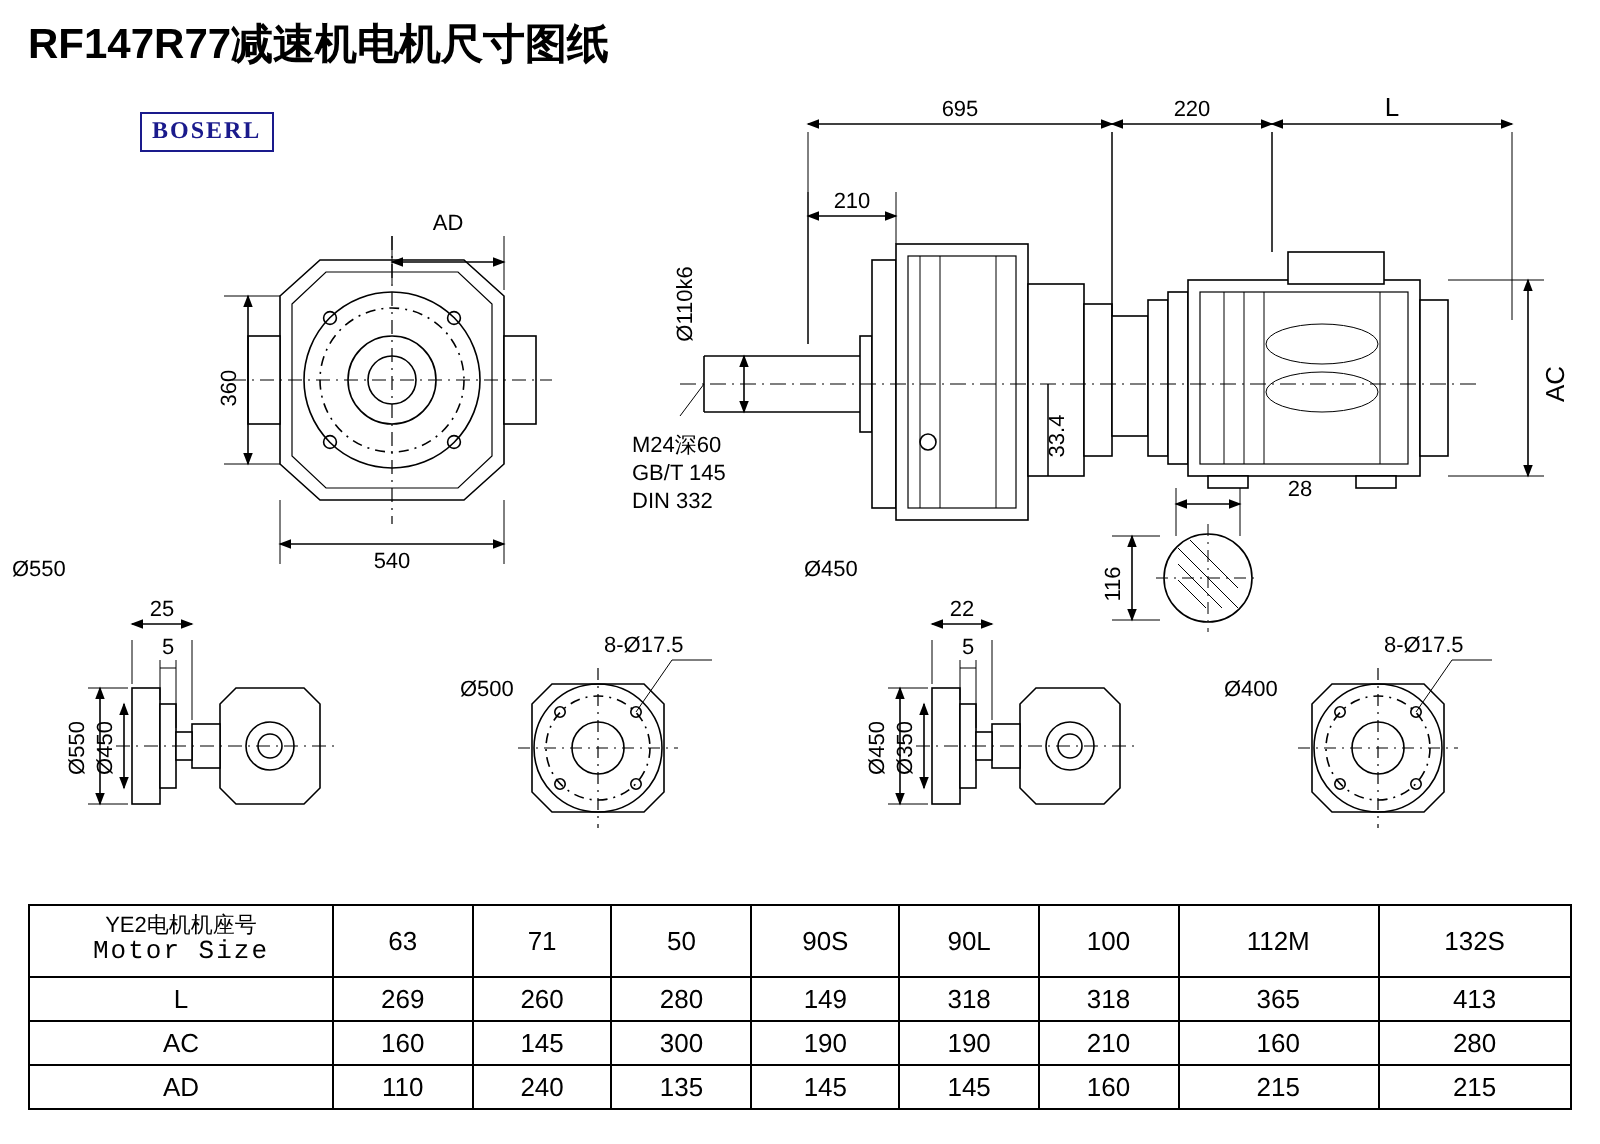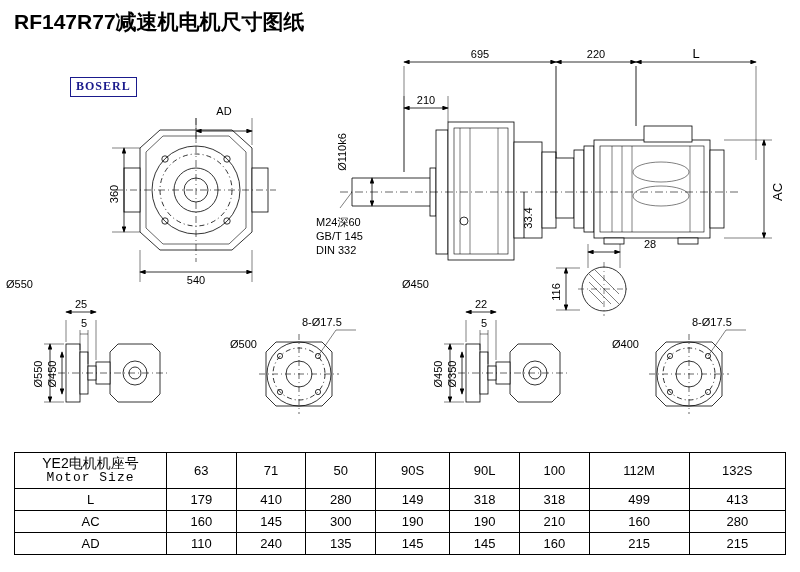--- a/index.html
+++ b/index.html
@@ -18,21 +18,21 @@
     position: absolute;
     left: 14px; top: 8px;
     font-size: 21px;
     font-weight: bold;
     letter-spacing: 0px;
     white-space: nowrap;
   }
 
   .logo {
     position: absolute;
-    left: 70px; top: 77px;
+    left: 70px; top: 56px;
     border: 1px solid #1a1a8c;
     color: #1a1a8c;
     font-size: 12px;
     font-weight: bold;
     padding: 1px 5px 2px 5px;
     letter-spacing: 1px;
     font-family: "Liberation Serif", serif;
   }
 
   svg.diagram { position:absolute; left:0; top:0; width:800px; height:572px; }
@@ -50,21 +50,21 @@
     text-align: center;
     height: 22px;
     padding: 0;
     font-weight: normal;
   }
   .spec-table .rowhead {
     width: 152px;
     text-align: center;
   }
   .hdr-two-line { line-height: 1.15; padding: 2px 0; }
-  .hdr-two-line .cn { display:block; font-size: 14px; }
+  .hdr-two-line .cn { display:block; font-size: 11px; }
   .hdr-two-line .en { display:block; font-size: 13px; letter-spacing: 1px; font-family:"Liberation Mono", monospace;text-align:center;}
   .spec-table tr.headrow td { height: 36px; }
 </style>
 </head>
 <body>
 
 <div id="root">
 
   <div class="title">RF147R77减速机电机尺寸图纸</div>
   <div class="logo">BOSERL</div>
@@ -352,27 +352,27 @@
         <td>71</td>
         <td>50</td>
         <td>90S</td>
         <td>90L</td>
         <td>100</td>
         <td>112M</td>
         <td>132S</td>
       </tr>
       <tr>
         <td class="rowhead">L</td>
-        <td>179</td>
-        <td>410</td>
+        <td>269</td>
+        <td>260</td>
         <td>280</td>
         <td>149</td>
         <td>318</td>
         <td>318</td>
-        <td>499</td>
+        <td>365</td>
         <td>413</td>
       </tr>
       <tr>
         <td class="rowhead">AC</td>
         <td>160</td>
         <td>145</td>
         <td>300</td>
         <td>190</td>
         <td>190</td>
         <td>210</td>

